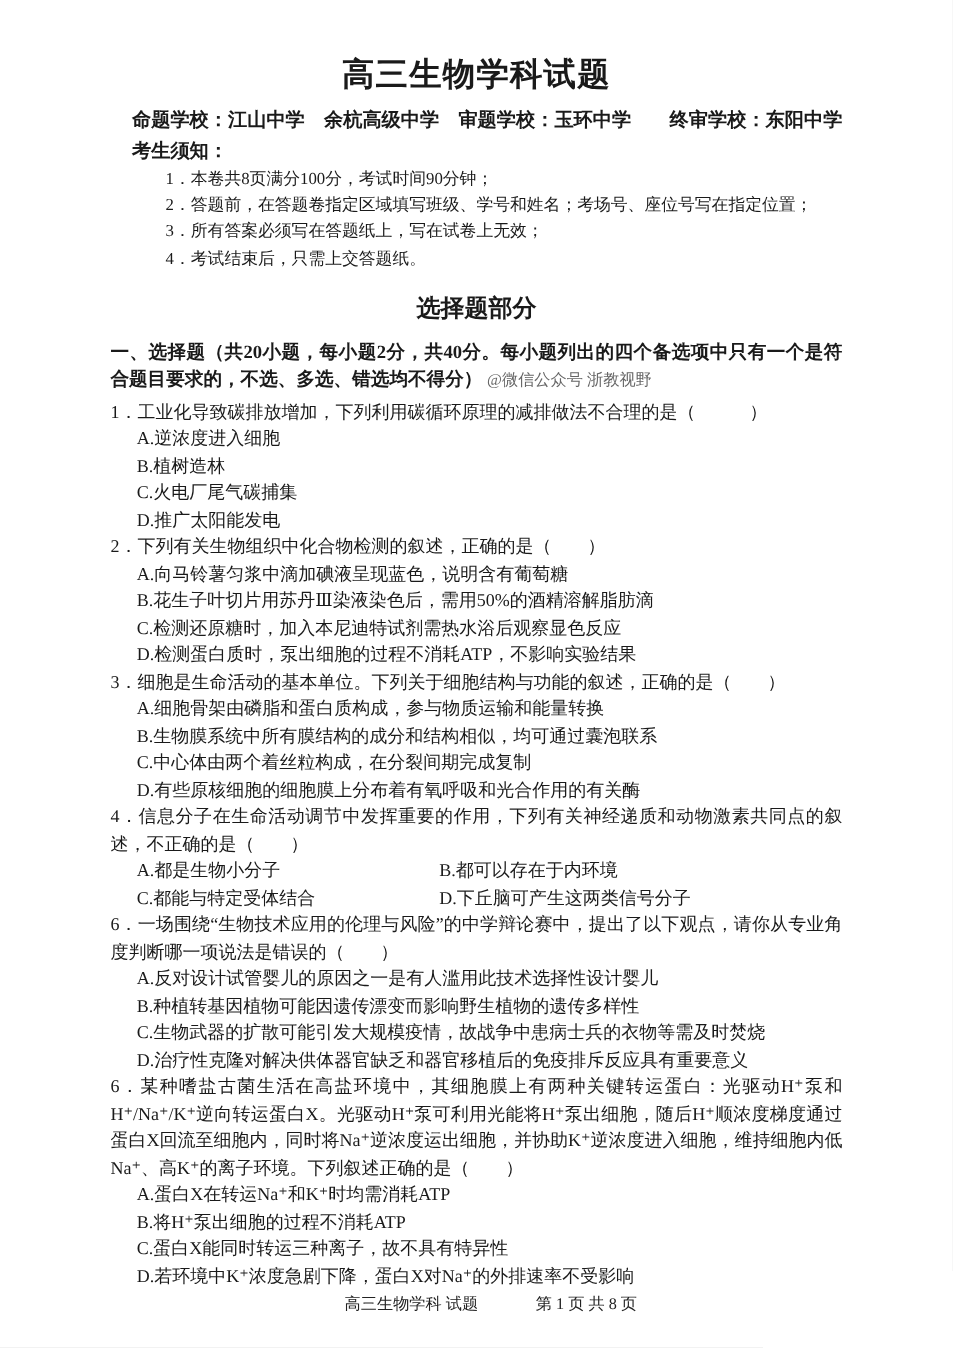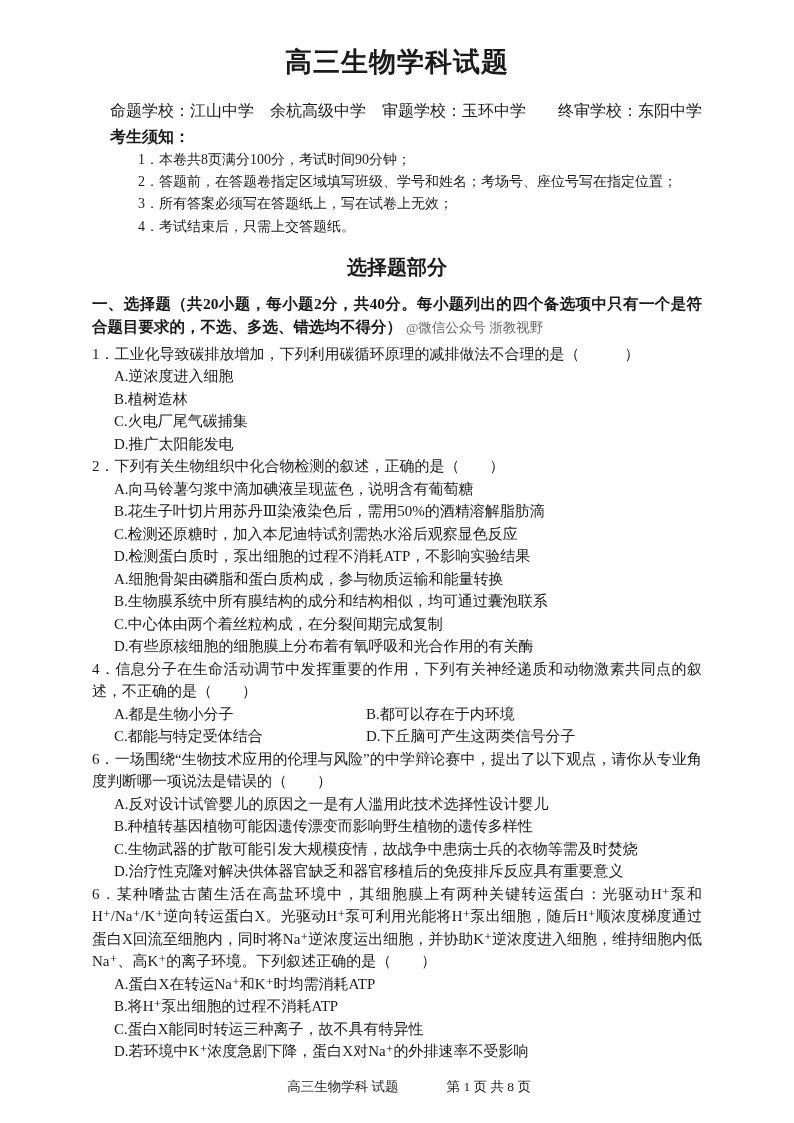--- a/index.html
+++ b/index.html
@@ -15,24 +15,24 @@
     line-height: 1.5;
     box-sizing: border-box;
     padding: 42px 92px 70px 92px;
     overflow: hidden;
   }
   .title {
     text-align: center;
     font-size: 27px;
     font-weight: bold;
     letter-spacing: 1px;
-    margin: 0 0 16px 0;
+    margin: 0 0 6px 0;
   }
   .meta {
-    font-weight: normal;
+    font-weight: bold;
     font-size: 16px;
     padding-left: 18px;
     margin-bottom: 2px;
   }
   .notice-label {
     font-weight: bold;
     font-size: 16px;
     padding-left: 18px;
   }
   .notice-list { margin: 0 0 6px 0; }
@@ -117,20 +117,21 @@
       <div class="question">
         <div class="stem">2．下列有关生物组织中化合物检测的叙述，正确的是（　　）</div>
         <div class="options">
           <div class="option">A.向马铃薯匀浆中滴加碘液呈现蓝色，说明含有葡萄糖</div>
           <div class="option">B.花生子叶切片用苏丹Ⅲ染液染色后，需用50%的酒精溶解脂肪滴</div>
           <div class="option">C.检测还原糖时，加入本尼迪特试剂需热水浴后观察显色反应</div>
           <div class="option">D.检测蛋白质时，泵出细胞的过程不消耗ATP，不影响实验结果</div>
         </div>
       </div>
       <div class="question">
+        <div class="stem">3．细胞是生命活动的基本单位。下列关于细胞结构与功能的叙述，正确的是（　　）</div>
         <div class="options">
           <div class="option">A.细胞骨架由磷脂和蛋白质构成，参与物质运输和能量转换</div>
           <div class="option">B.生物膜系统中所有膜结构的成分和结构相似，均可通过囊泡联系</div>
           <div class="option">C.中心体由两个着丝粒构成，在分裂间期完成复制</div>
           <div class="option">D.有些原核细胞的细胞膜上分布着有氧呼吸和光合作用的有关酶</div>
         </div>
       </div>
       <div class="question">
         <div class="stem">4．信息分子在生命活动调节中发挥重要的作用，下列有关神经递质和动物激素共同点的叙述，不正确的是（　　）</div>
         <div class="options grid2">

